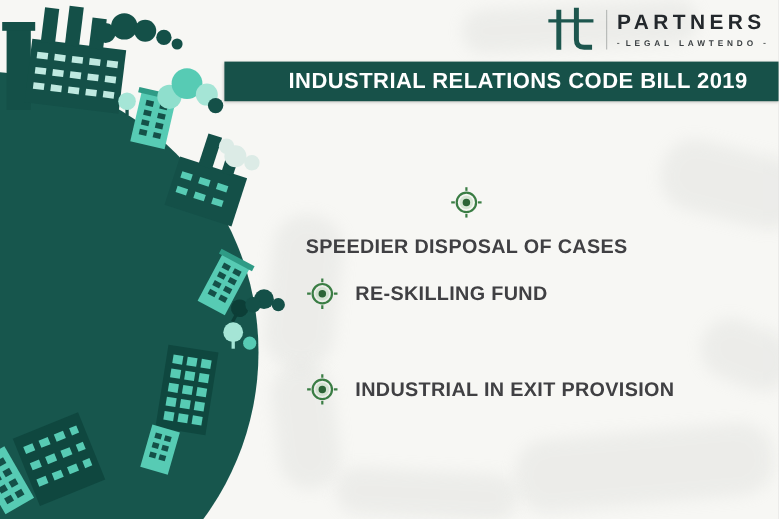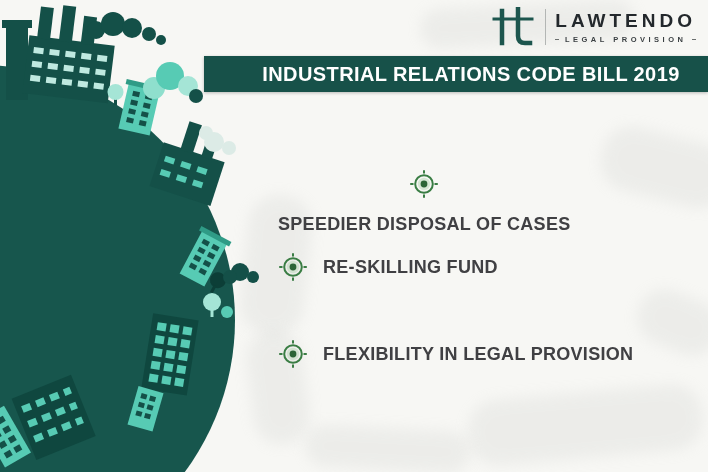--- a/index.html
+++ b/index.html
@@ -222,24 +222,24 @@
   <div class="logo">
     <svg width="46" height="40" viewBox="0 0 46 40">
       <g stroke="#1d564e" fill="none" stroke-linecap="square">
         <path d="M12 4 V36" stroke-width="4.5"></path>
         <path d="M28 1 V29 q0 7 7 7 h5" stroke-width="4.5"></path>
         <path d="M4 12 H42" stroke-width="3"></path>
       </g>
     </svg>
     <div class="divider"></div>
     <div class="brandblock">
-      <div class="brand">LAWTENDO</div>
+      <div class="brand">PARTNERS</div>
       <div class="tagline-row">
         <div class="line"></div>
-        <div class="tagline">LEGAL PROVISION</div>
+        <div class="tagline">LEGAL LAWTENDO</div>
         <div class="line"></div>
       </div>
     </div>
   </div>
 
   <div class="bullet b1">
     <svg width="30" height="30" viewBox="-15 -15 30 30">
       <circle r="6.2" fill="#bcd9b9" opacity="0.55"></circle>
       <circle r="8.8" fill="none" stroke="#3a7d44" stroke-width="2"></circle>
       <circle r="3.4" fill="#2c6436"></circle>
@@ -273,16 +273,16 @@
       <circle r="6.2" fill="#bcd9b9" opacity="0.55"></circle>
       <circle r="8.8" fill="none" stroke="#3a7d44" stroke-width="2"></circle>
       <circle r="3.4" fill="#2c6436"></circle>
       <g stroke="#3a7d44" stroke-width="2">
         <line y1="-10.5" y2="-13.8"></line>
           <line y1="10.5" y2="13.8"></line>
         <line x1="-10.5" x2="-13.8"></line>
           <line x1="10.5" x2="13.8"></line>
       </g>
     </svg>
-    <span class="label">FLEXIBILITY IN LEGAL PROVISION</span>
+    <span class="label">INDUSTRIAL IN EXIT PROVISION</span>
   </div>
 
 </div>
 
 </body></html>

